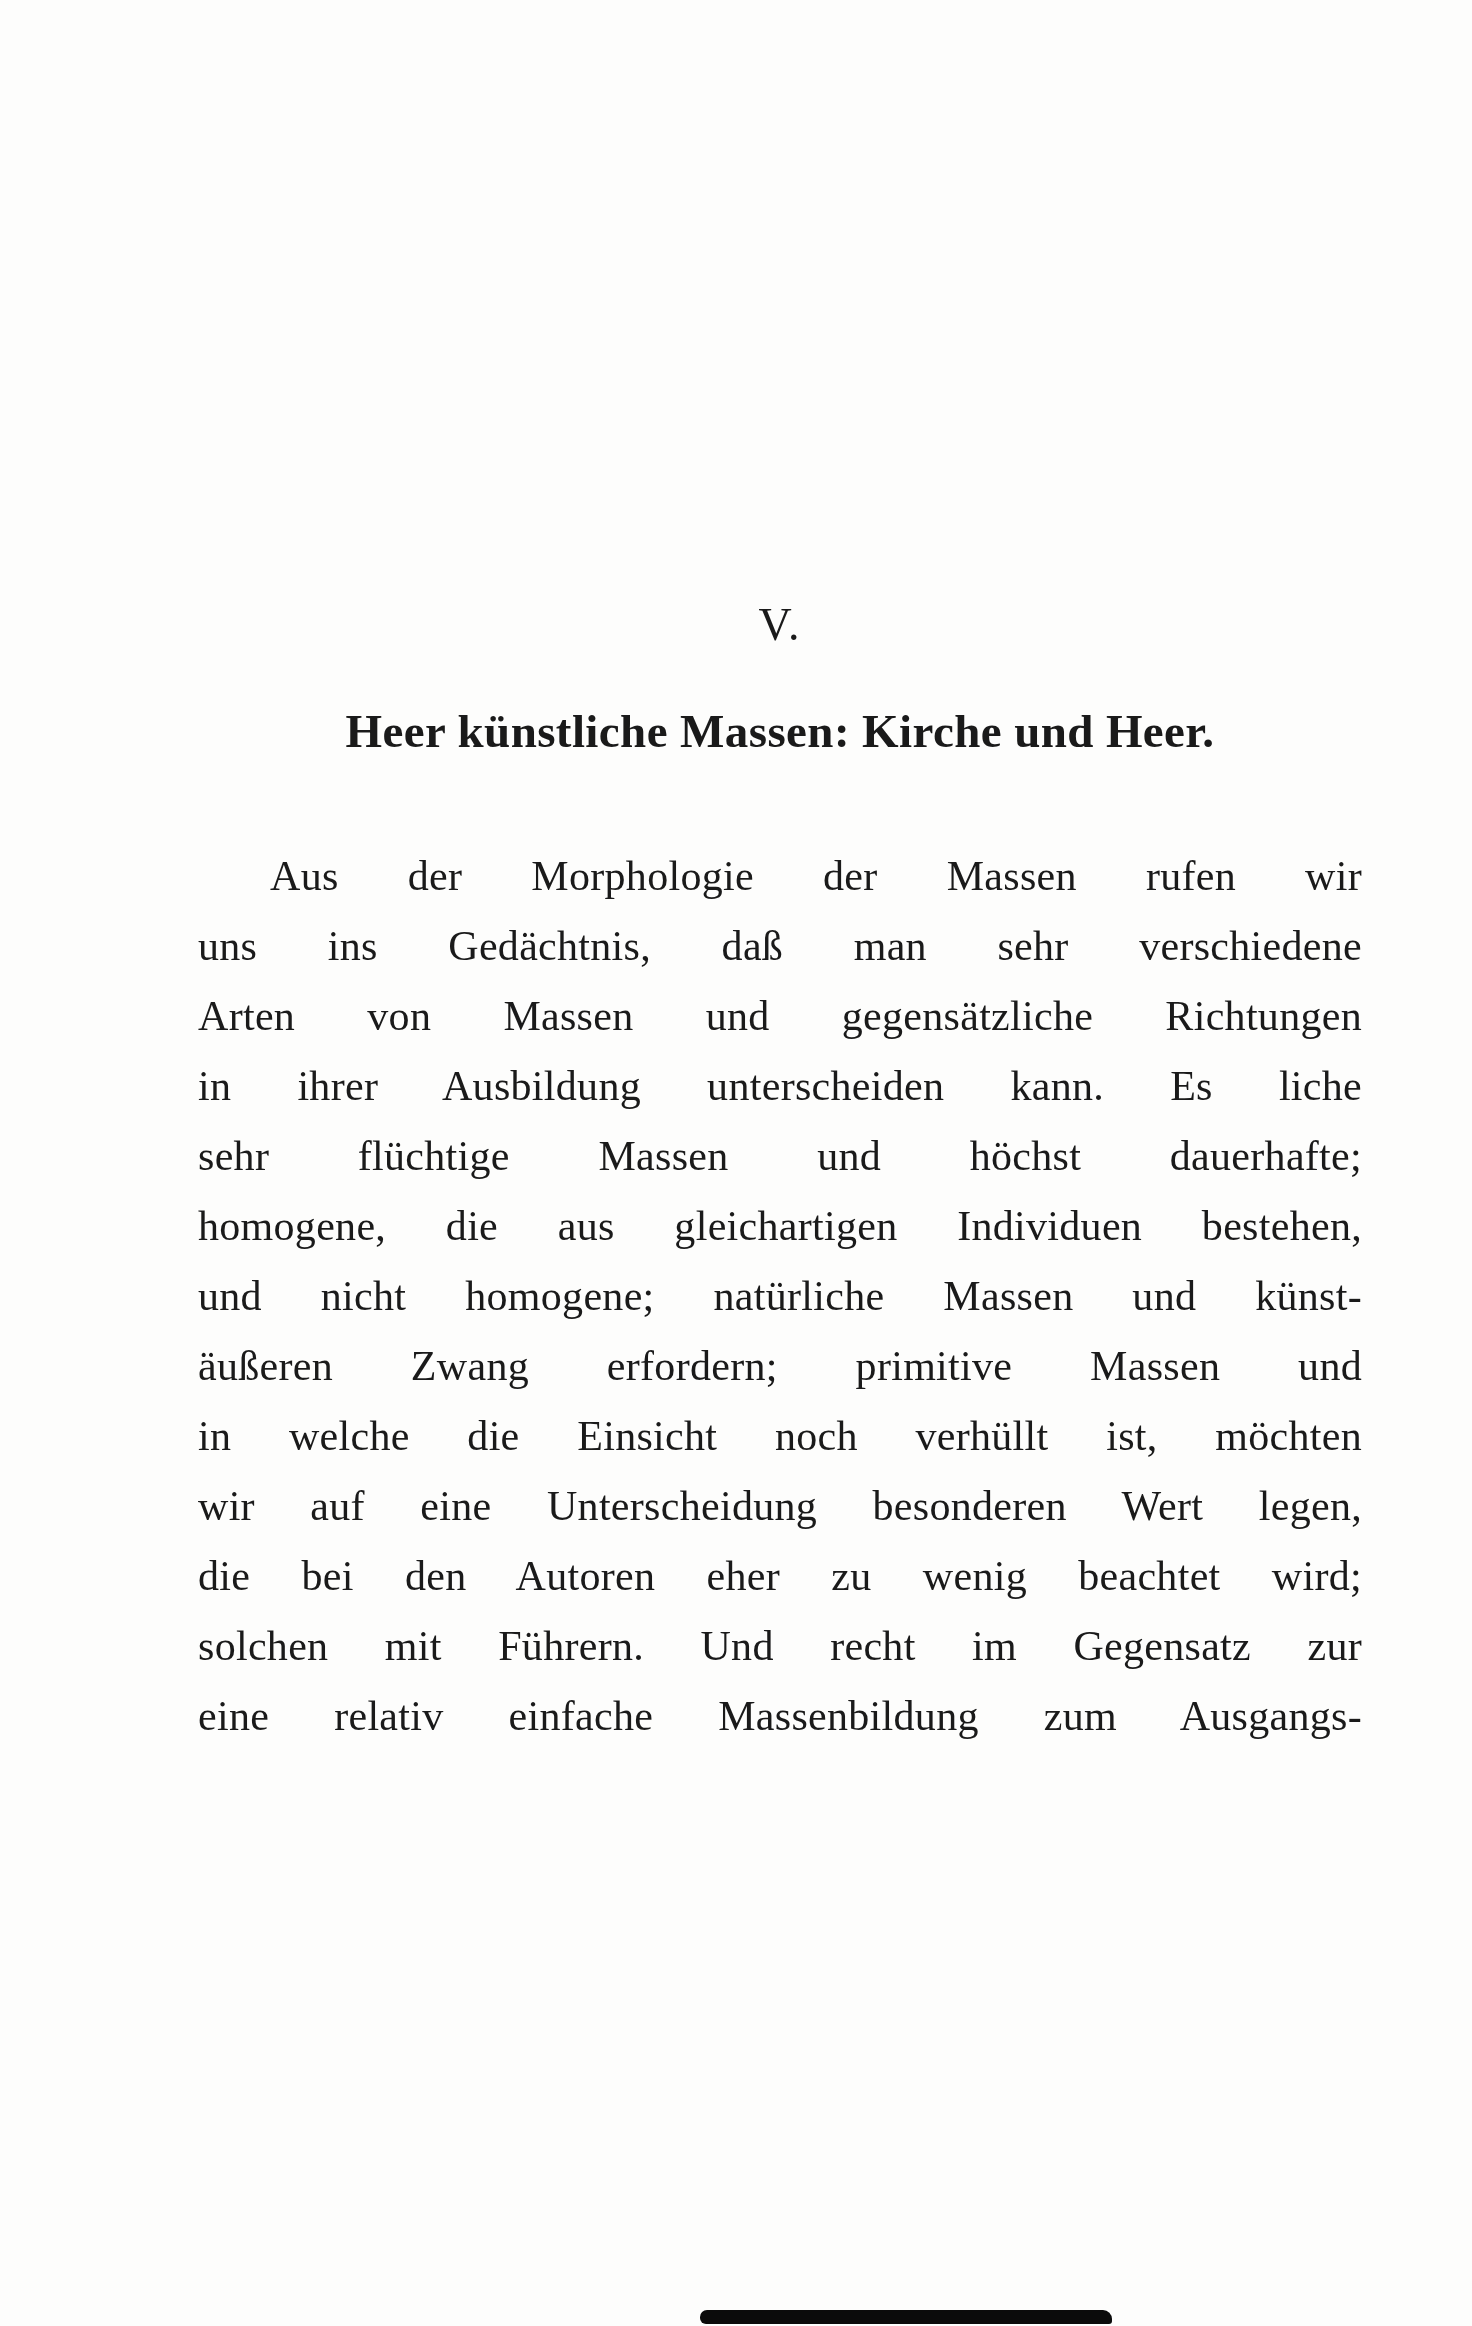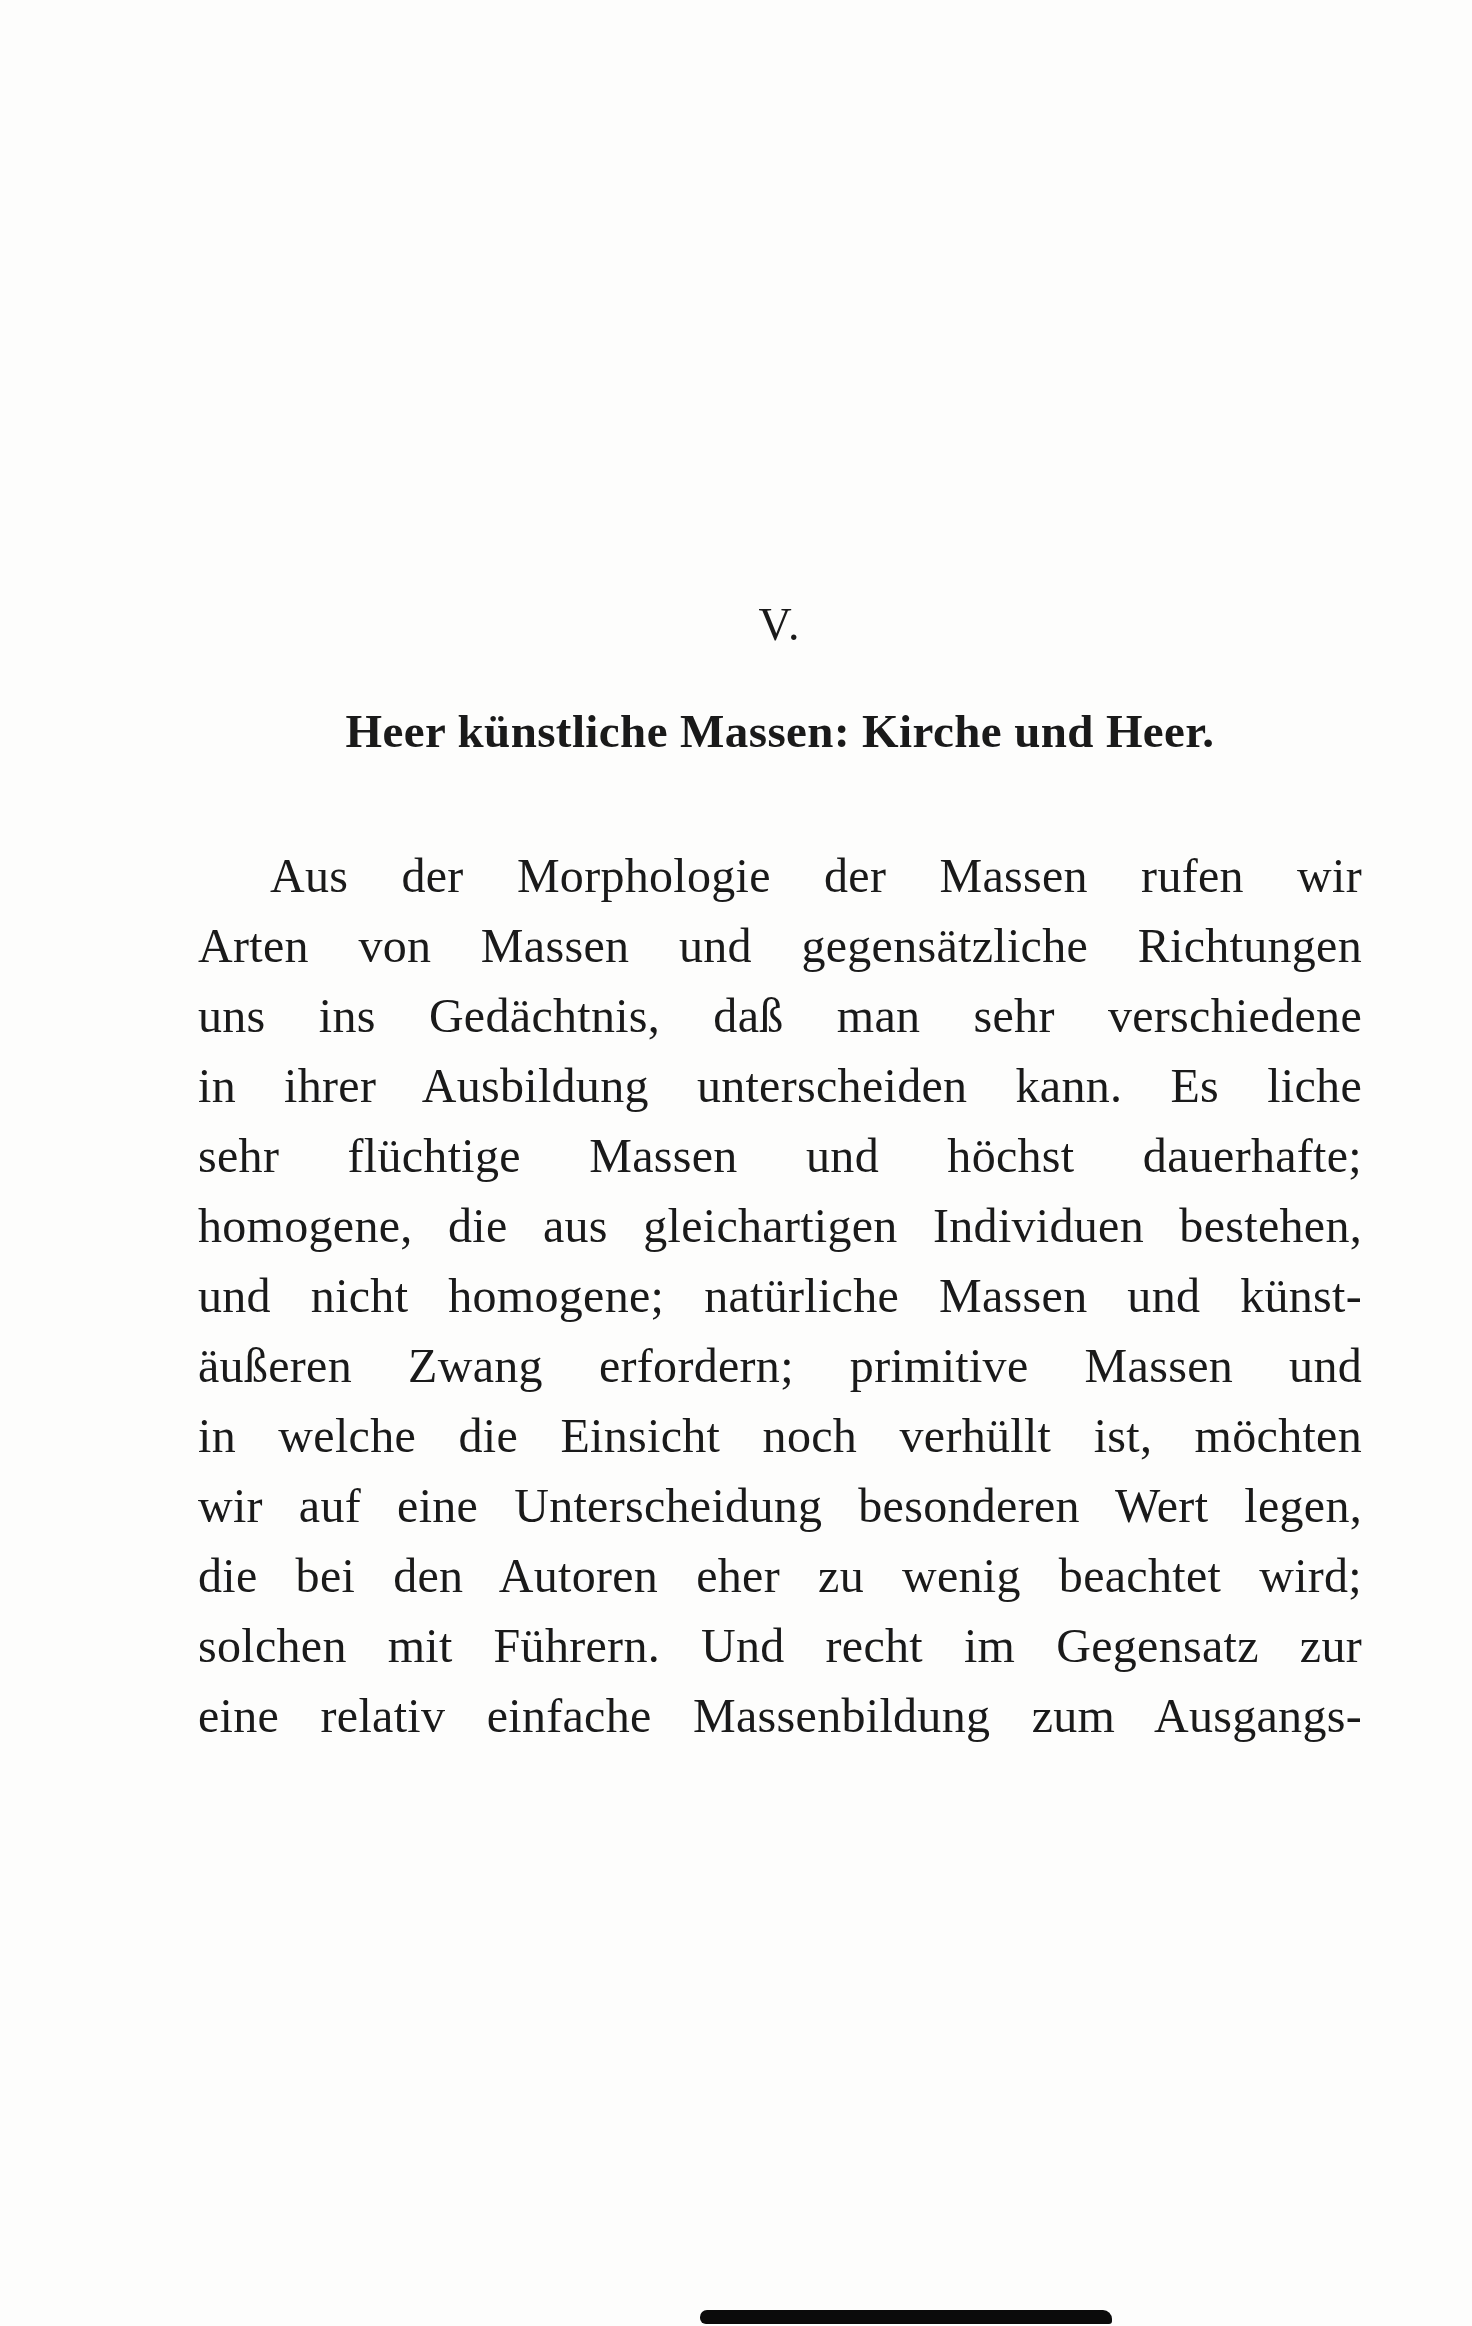--- a/index.html
+++ b/index.html
@@ -33,21 +33,21 @@
     text-align: center;
     font-size: 47px;
     font-weight: bold;
     letter-spacing: 0.4px;
   }
   .body-text {
     position: absolute;
     top: 841px;
     left: 198px;
     width: 1164px;
-    font-size: 48px;
+    font-size: 42px;
     line-height: 70px;
     letter-spacing: 0.3px;
   }
   .line {
     text-align: justify;
     text-align-last: justify;
   }
   .line:first-child {
     text-indent: 72px;
   }
@@ -64,22 +64,22 @@
 </head>
 <body>
 
 <div class="page">
   <div class="chapter-number">V.</div>
 
   <div class="heading">Heer künstliche Massen: Kirche und Heer.</div>
 
   <div class="body-text">
       <div class="line">Aus der Morphologie der Massen rufen wir</div>
+      <div class="line">uns ins Gedächtnis, daß man sehr verschiedene</div>
       <div class="line">Arten von Massen und gegensätzliche Richtungen</div>
-      <div class="line">uns ins Gedächtnis, daß man sehr verschiedene</div>
       <div class="line">in ihrer Ausbildung unterscheiden kann. Es liche</div>
       <div class="line">sehr flüchtige Massen und höchst dauerhafte;</div>
       <div class="line">homogene, die aus gleichartigen Individuen bestehen,</div>
       <div class="line">und nicht homogene; natürliche Massen und künst-</div>
       <div class="line">äußeren Zwang erfordern; primitive Massen und</div>
       <div class="line">in welche die Einsicht noch verhüllt ist, möchten</div>
       <div class="line">wir auf eine Unterscheidung besonderen Wert legen,</div>
       <div class="line">die bei den Autoren eher zu wenig beachtet wird;</div>
       <div class="line">solchen mit Führern. Und recht im Gegensatz zur</div>
       <div class="line">eine relativ einfache Massenbildung zum Ausgangs-</div>

